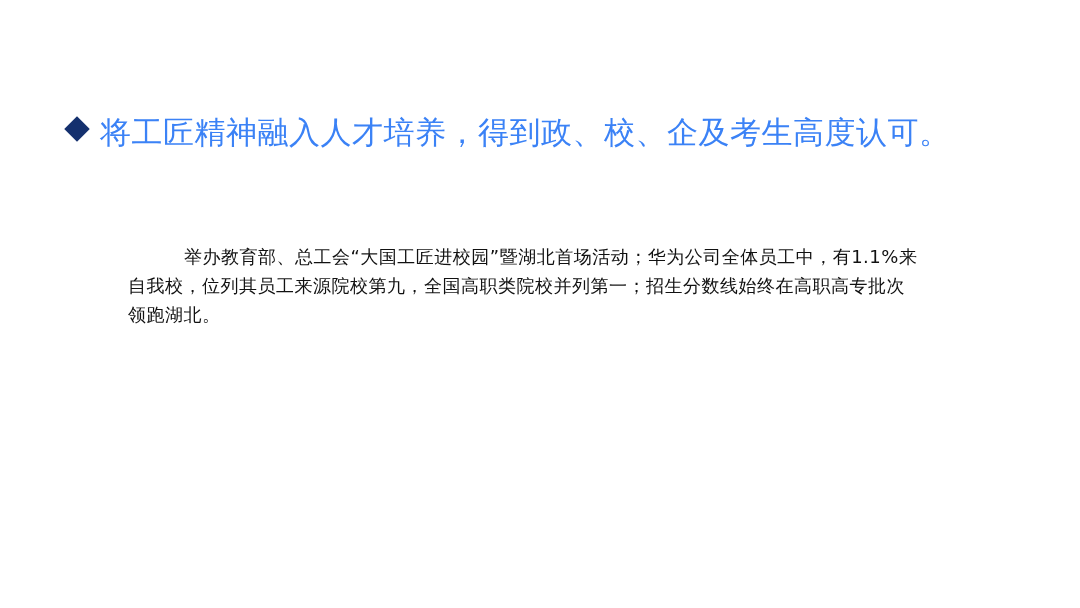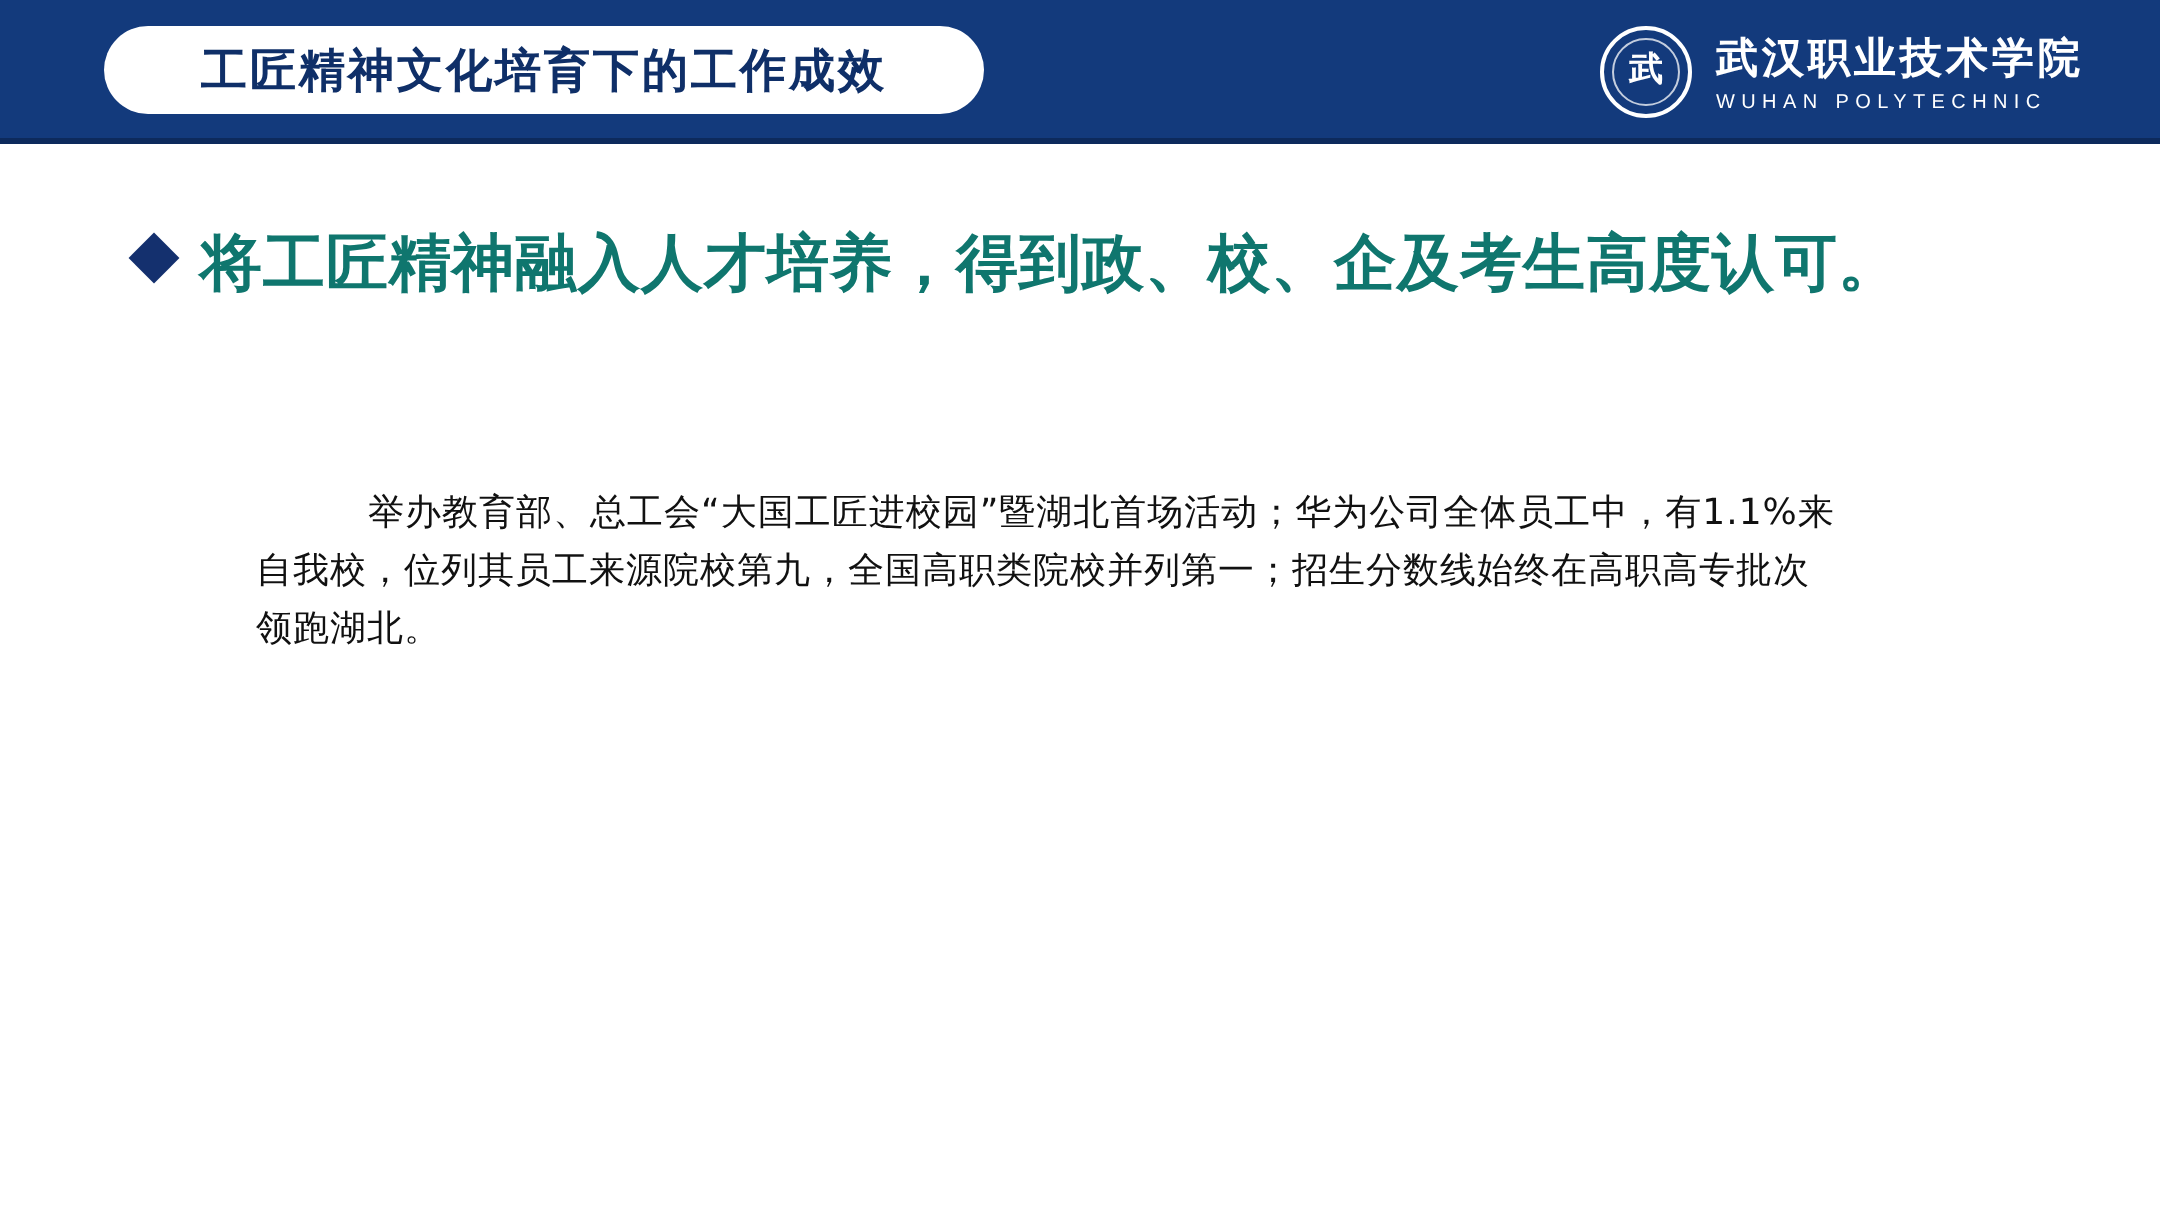--- a/index.html
+++ b/index.html
@@ -135,23 +135,23 @@
   }
   .bullet-diamond {
     flex: 0 0 auto;
     width: 18px;
     height: 18px;
     background: #14306e;
     transform: rotate(45deg);
     margin-top: 10px;
   }
   .bullet-text {
-    color: #0f766e;
+    color: #3b82f6;
     font-size: 31px;
-    font-weight: bold;
+    font-weight: normal;
     line-height: 1.42;
     letter-spacing: 0.5px;
     font-family: "DejaVu Sans", "Liberation Sans", sans-serif;
   }
   .para {
     position: absolute;
     left: 128px;
     top: 170px;
     width: 790px;
     color: #111111;
@@ -160,35 +160,20 @@
     text-indent: 56px;
     letter-spacing: 0.5px;
     font-family: "DejaVu Sans", "Liberation Sans", sans-serif;
   }
 </style>
 </head>
 <body>
 
 <div class="slide">
 
-  <div class="header-band">
-    <div class="title-pill">
-      <span class="title-text">工匠精神文化培育下的工作成效</span>
-    </div>
-
-    <div class="logo">
-      <span class="logo-seal">
-        <span class="seal-glyph">武</span>
-      </span>
-      <span class="logo-words">
-        <span class="logo-cn">武汉职业技术学院</span>
-        <span class="logo-en">WUHAN POLYTECHNIC</span>
-      </span>
-    </div>
-  </div>
 
   <div class="body-area">
 
     <div class="bullet-row">
       <span class="bullet-diamond"></span>
       <span class="bullet-text">将工匠精神融入人才培养，得到政、校、企及考生高度认可。</span>
     </div>
 
     <div class="para">举办教育部、总工会“大国工匠进校园”暨湖北首场活动；华为公司全体员工中，有1.1%来自我校，位列其员工来源院校第九，全国高职类院校并列第一；招生分数线始终在高职高专批次领跑湖北。</div>
 

